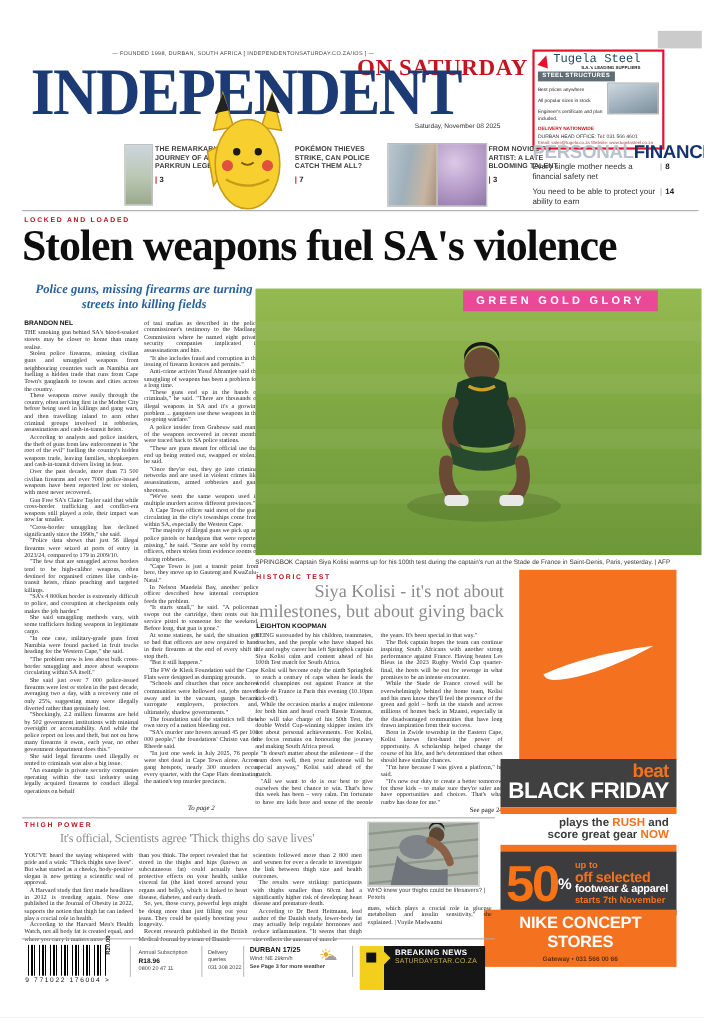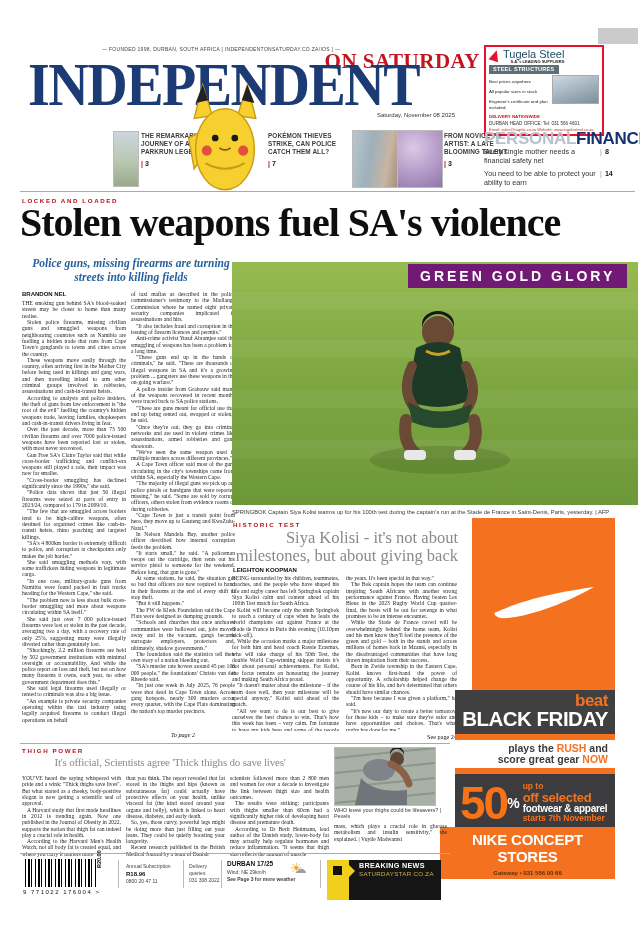--- a/index.html
+++ b/index.html
@@ -13,21 +13,21 @@
            font-weight:bold;font-size:21px;color:#c41420;letter-spacing:.5px;}
   .mast-title{left:28px;top:54px;width:460px;font-family:"Liberation Serif",serif;font-weight:bold;
               font-size:56px;letter-spacing:-1.5px;color:#1c3b74;line-height:1;transform:scaleY(1.08);transform-origin:top left;}
   .mast-date{left:352px;top:112px;width:128px;text-align:center;font-size:6px;color:#333;}
   
   .tugela{left:484px;top:45px;width:110px;height:83px;border:2px solid #e8112d;background:#fff;
           font-size:4.4px;line-height:1.25;padding:2px 3px;box-sizing:content-box;}
   .tg-head{display:flex;align-items:flex-start;}
   .tg-logo{width:0;height:0;border-left:5px solid transparent;border-right:5px solid transparent;
            border-bottom:11px solid #e8112d;transform:rotate(18deg);margin:1px 3px 0 1px;}
-  .tg-name{font-family:Liberation Sans, sans-serif;font-size:11px;color:#1d4a63;line-height:1;}
+  .tg-name{font-family:Liberation Mono, monospace;font-size:11px;color:#1d4a63;line-height:1;}
   .tg-tag{font-size:4px;font-weight:bold;color:#222;text-align:right;margin-top:-1px;}
   .tg-banner{display:inline-block;background:#5f6e75;color:#fff;font-weight:bold;font-size:5.5px;
              padding:1px 4px;margin:1px 0;letter-spacing:.3px;}
   .tg-body{display:flex;gap:2px;}
   .tg-bullets{width:58%;}
   .tg-delivery{color:#d0121e;font-weight:bold;font-size:4.4px;}
   .tg-img{width:42%;height:27px;background:linear-gradient(160deg,#cfd9e0 0%,#9fb0bc 55%,#7b8e9a 100%);
           border:1px solid #aaa;}
   .tg-office{font-size:4.6px;color:#333;margin-top:1px;}
   .tg-contact{font-size:4px;color:#b03a3a;}
@@ -68,21 +68,21 @@
   .newscol{font-family:"Liberation Serif",serif;font-size:5.6px;line-height:1.13;text-align:justify;
            color:#1d1d1d;overflow:hidden;}
   .newscol .para{margin:0;text-indent:5px;}
   .newscol .para:first-child{text-indent:0;}
   .mcol1{left:22px;top:300px;width:104px;height:438px;}
   .mcol2{left:131px;top:291px;width:104px;height:441px;}
   .continuation{font-family:"Liberation Serif",serif;font-size:6.2px;font-style:italic;color:#111;}
   .cont1{left:131px;top:731px;width:104px;text-align:center;}
   
   .photo{left:232px;top:262px;width:406px;height:243px;overflow:hidden;}
-  .photo-label{position:absolute;left:176px;top:2px;background:#701a75;color:#fff;font-size:14px;
+  .photo-label{position:absolute;left:189px;top:2px;background:#ec4899;color:#fff;font-size:10px;
                font-weight:bold;letter-spacing:3px;padding:4px 12px;}
   .caption{font-size:5.8px;color:#3a3a3a;}
   .caption1{left:232px;top:509px;width:406px;}
   
   .kicker2{left:233px;top:521px;}
   .head2{left:232px;top:529px;width:226px;text-align:right;font-family:"Liberation Serif",serif;
          font-size:16.5px;color:#8a8a8a;line-height:1.08;}
   .byline2{left:233px;top:567px;}
   .kcol1{left:232px;top:575px;width:107px;height:156px;}
   .kcol2{left:346px;top:575px;width:111px;height:156px;}

